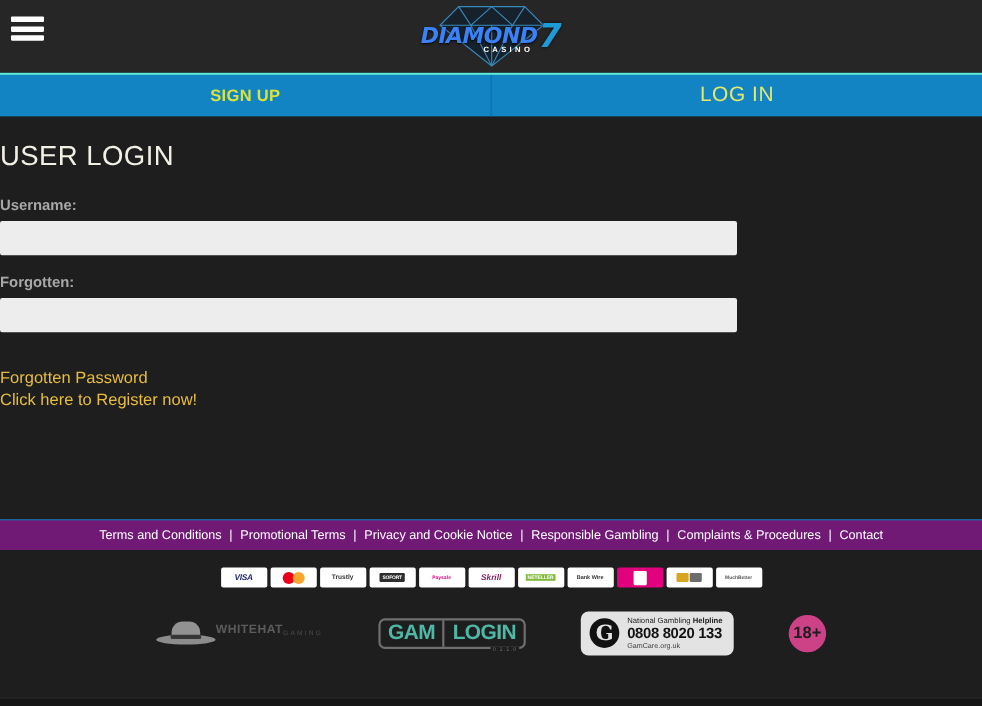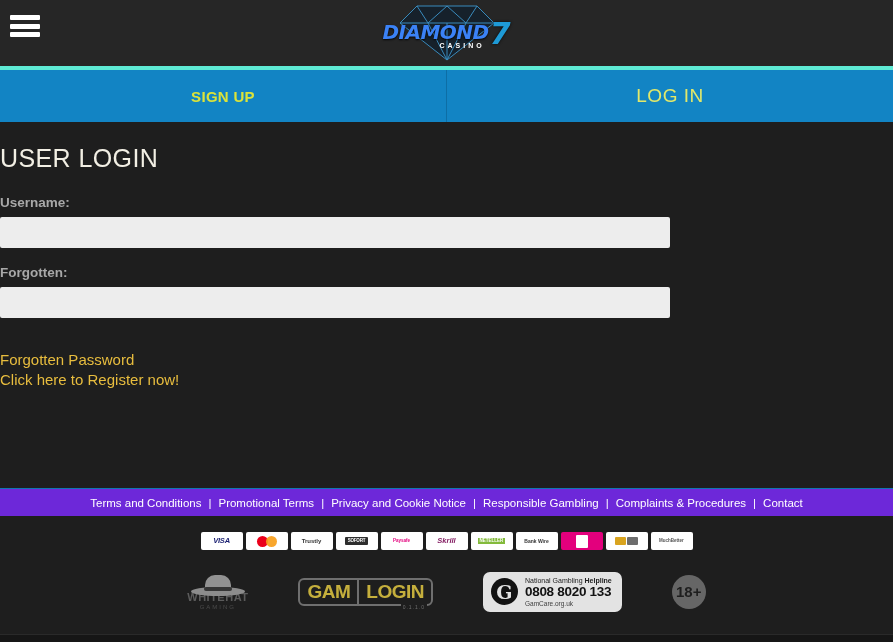--- a/index.html
+++ b/index.html
@@ -76,23 +76,23 @@
     font-family: "Liberation Sans", sans-serif;
     font-size: 7px;
     letter-spacing: 3px;
     color: #ffffff;
     font-weight: bold;
   }
 
   
   .tabbar {
     display: flex;
-    height: 56px;
+    height: 40px;
     background: #1284c4;
-    border-top: 4px solid #5eead4;
+    border-top: 2px solid #5eead4;
   }
   .tab {
     flex: 1;
     display: flex; align-items: center; justify-content: center;
     cursor: pointer;
     font-size: 17px;
   }
   .tab-signup {
     color: #dbe33a;
     font-weight: bold;
@@ -165,21 +165,21 @@
     color: #e8bd3e;
     font-size: 15px;
     text-decoration: none;
     line-height: 1.35;
     cursor: pointer;
   }
 
   
   .footer-links {
     height: 28px;
-    background: #6d28d9;
+    background: #701a75;
     border-top: 1px solid #0f76b0;
     display: flex;
     align-items: center;
     justify-content: center;
     gap: 0px;
   }
   .footer-links a {
     color: #ffffff;
     font-size: 11.5px;
     text-decoration: none;
@@ -241,21 +241,21 @@
 
   .badges {
     display: flex;
     justify-content: center;
     align-items: center;
     gap: 50px;
     margin-top: 22px;
   }
 
   .badge-whitehat {
-    display: flex; flex-direction: column; align-items: center;
+    display: flex; flex-direction: row; align-items: center;
     opacity: 0.55;
   }
   .hat { position: relative; width: 54px; height: 24px; }
   .hat-brim {
     position: absolute; bottom: 2px; left: 0;
     width: 54px; height: 9px;
     background: #e6e6e6;
     border-radius: 50%;
   }
   .hat-crown {
@@ -277,21 +277,21 @@
   .wh-sub { color: #6e6e6e; font-size: 6px; letter-spacing: 2px; margin-top: 1px; }
 
   .badge-gamstop {
     display: flex; align-items: center;
     border: 2px solid #8a8a8a;
     border-radius: 6px;
     opacity: 0.75;
     position: relative;
   }
   .gs-part {
-    color: #fde047;
+    color: #5eead4;
     font-weight: bold;
     font-size: 19px;
     padding: 1px 7px;
     letter-spacing: -0.5px;
   }
   .gs-divider { width: 2px; background: #8a8a8a; align-self: stretch; }
   .gs-sub {
     position: absolute; right: 4px; bottom: -6px;
     font-size: 5px; color: #8a8a8a; letter-spacing: 1px;
     background: #1e1e1e; padding: 0 2px;
@@ -314,21 +314,21 @@
   }
   .gc-lines { line-height: 1.1; }
   .gc-l1 { font-size: 7px; color: #222; }
   .gc-l1 b { font-weight: bold; }
   .gc-l2 { font-size: 13.5px; font-weight: bold; color: #111; letter-spacing: -0.3px; }
   .gc-l3 { font-size: 6.5px; color: #444; }
 
   .badge-18 {
     width: 34px; height: 34px;
     border-radius: 50%;
-    background: #737373;
+    background: #ec4899;
     color: #1e1e1e;
     display: flex; align-items: center; justify-content: center;
     font-size: 15px; font-weight: bold;
     opacity: 0.85;
   }
 
   .bottom-strip {
     position: absolute;
     left: 0; bottom: 0;
     width: 893px; height: 8px;

